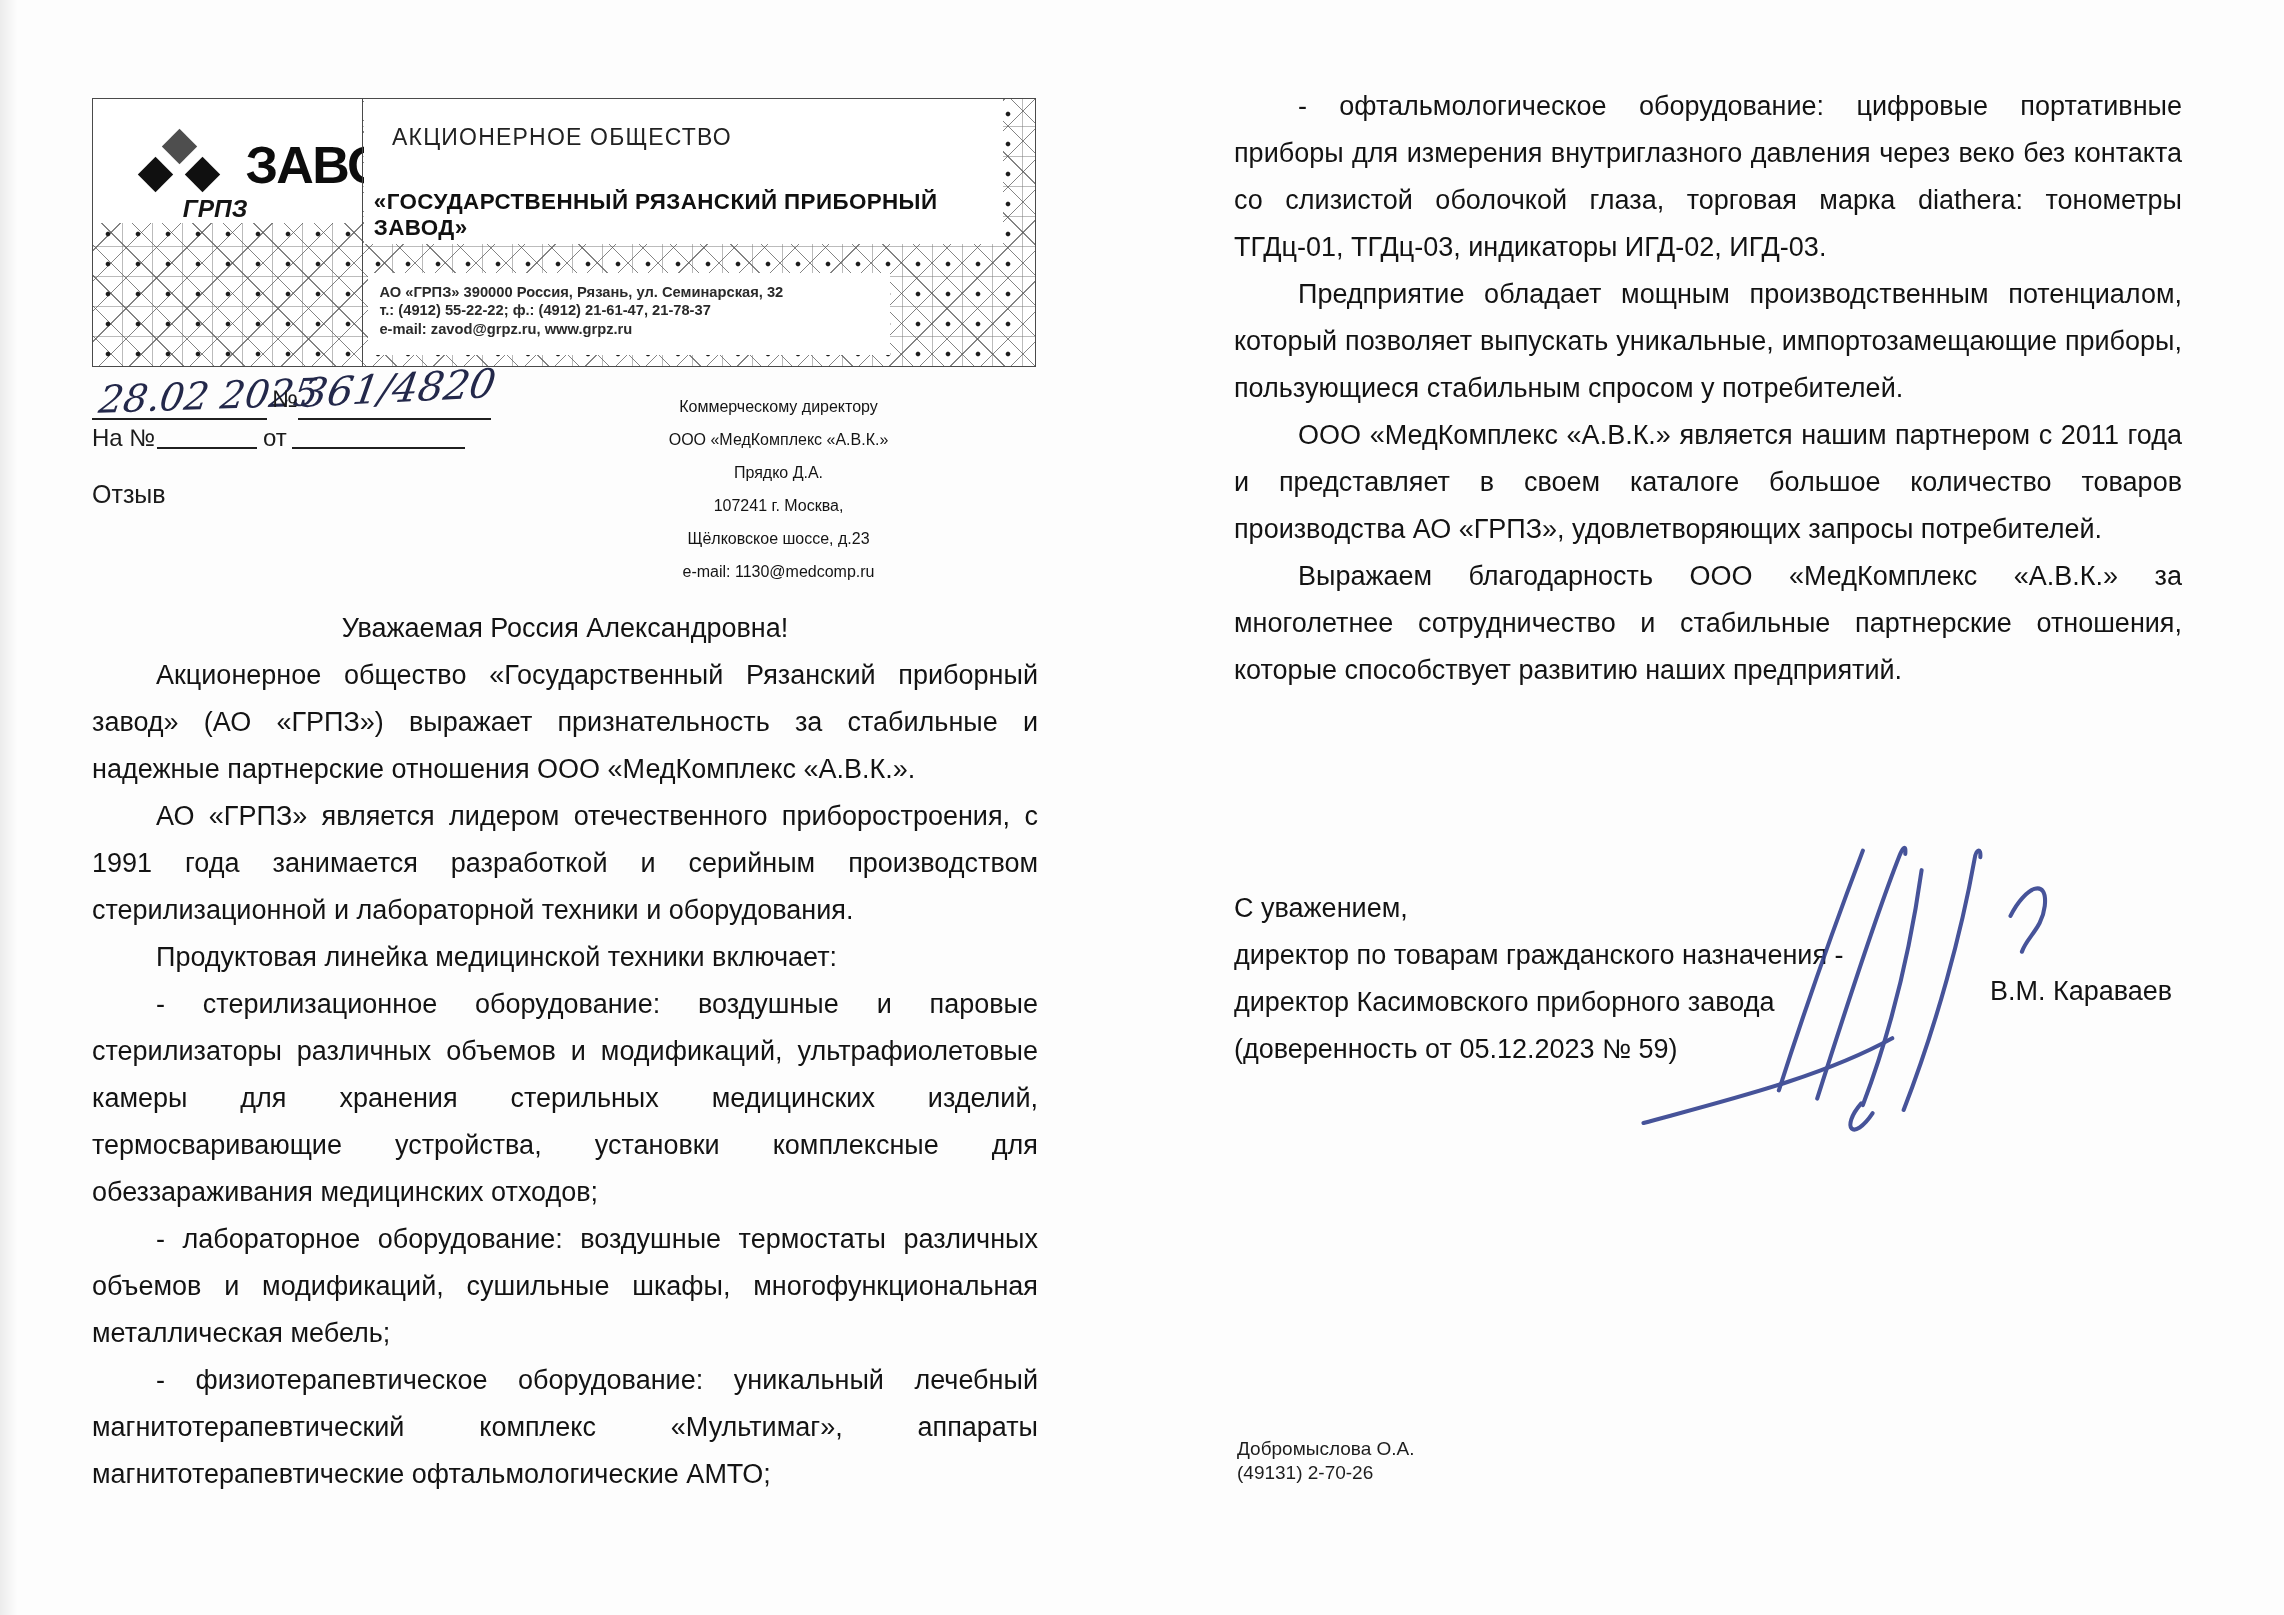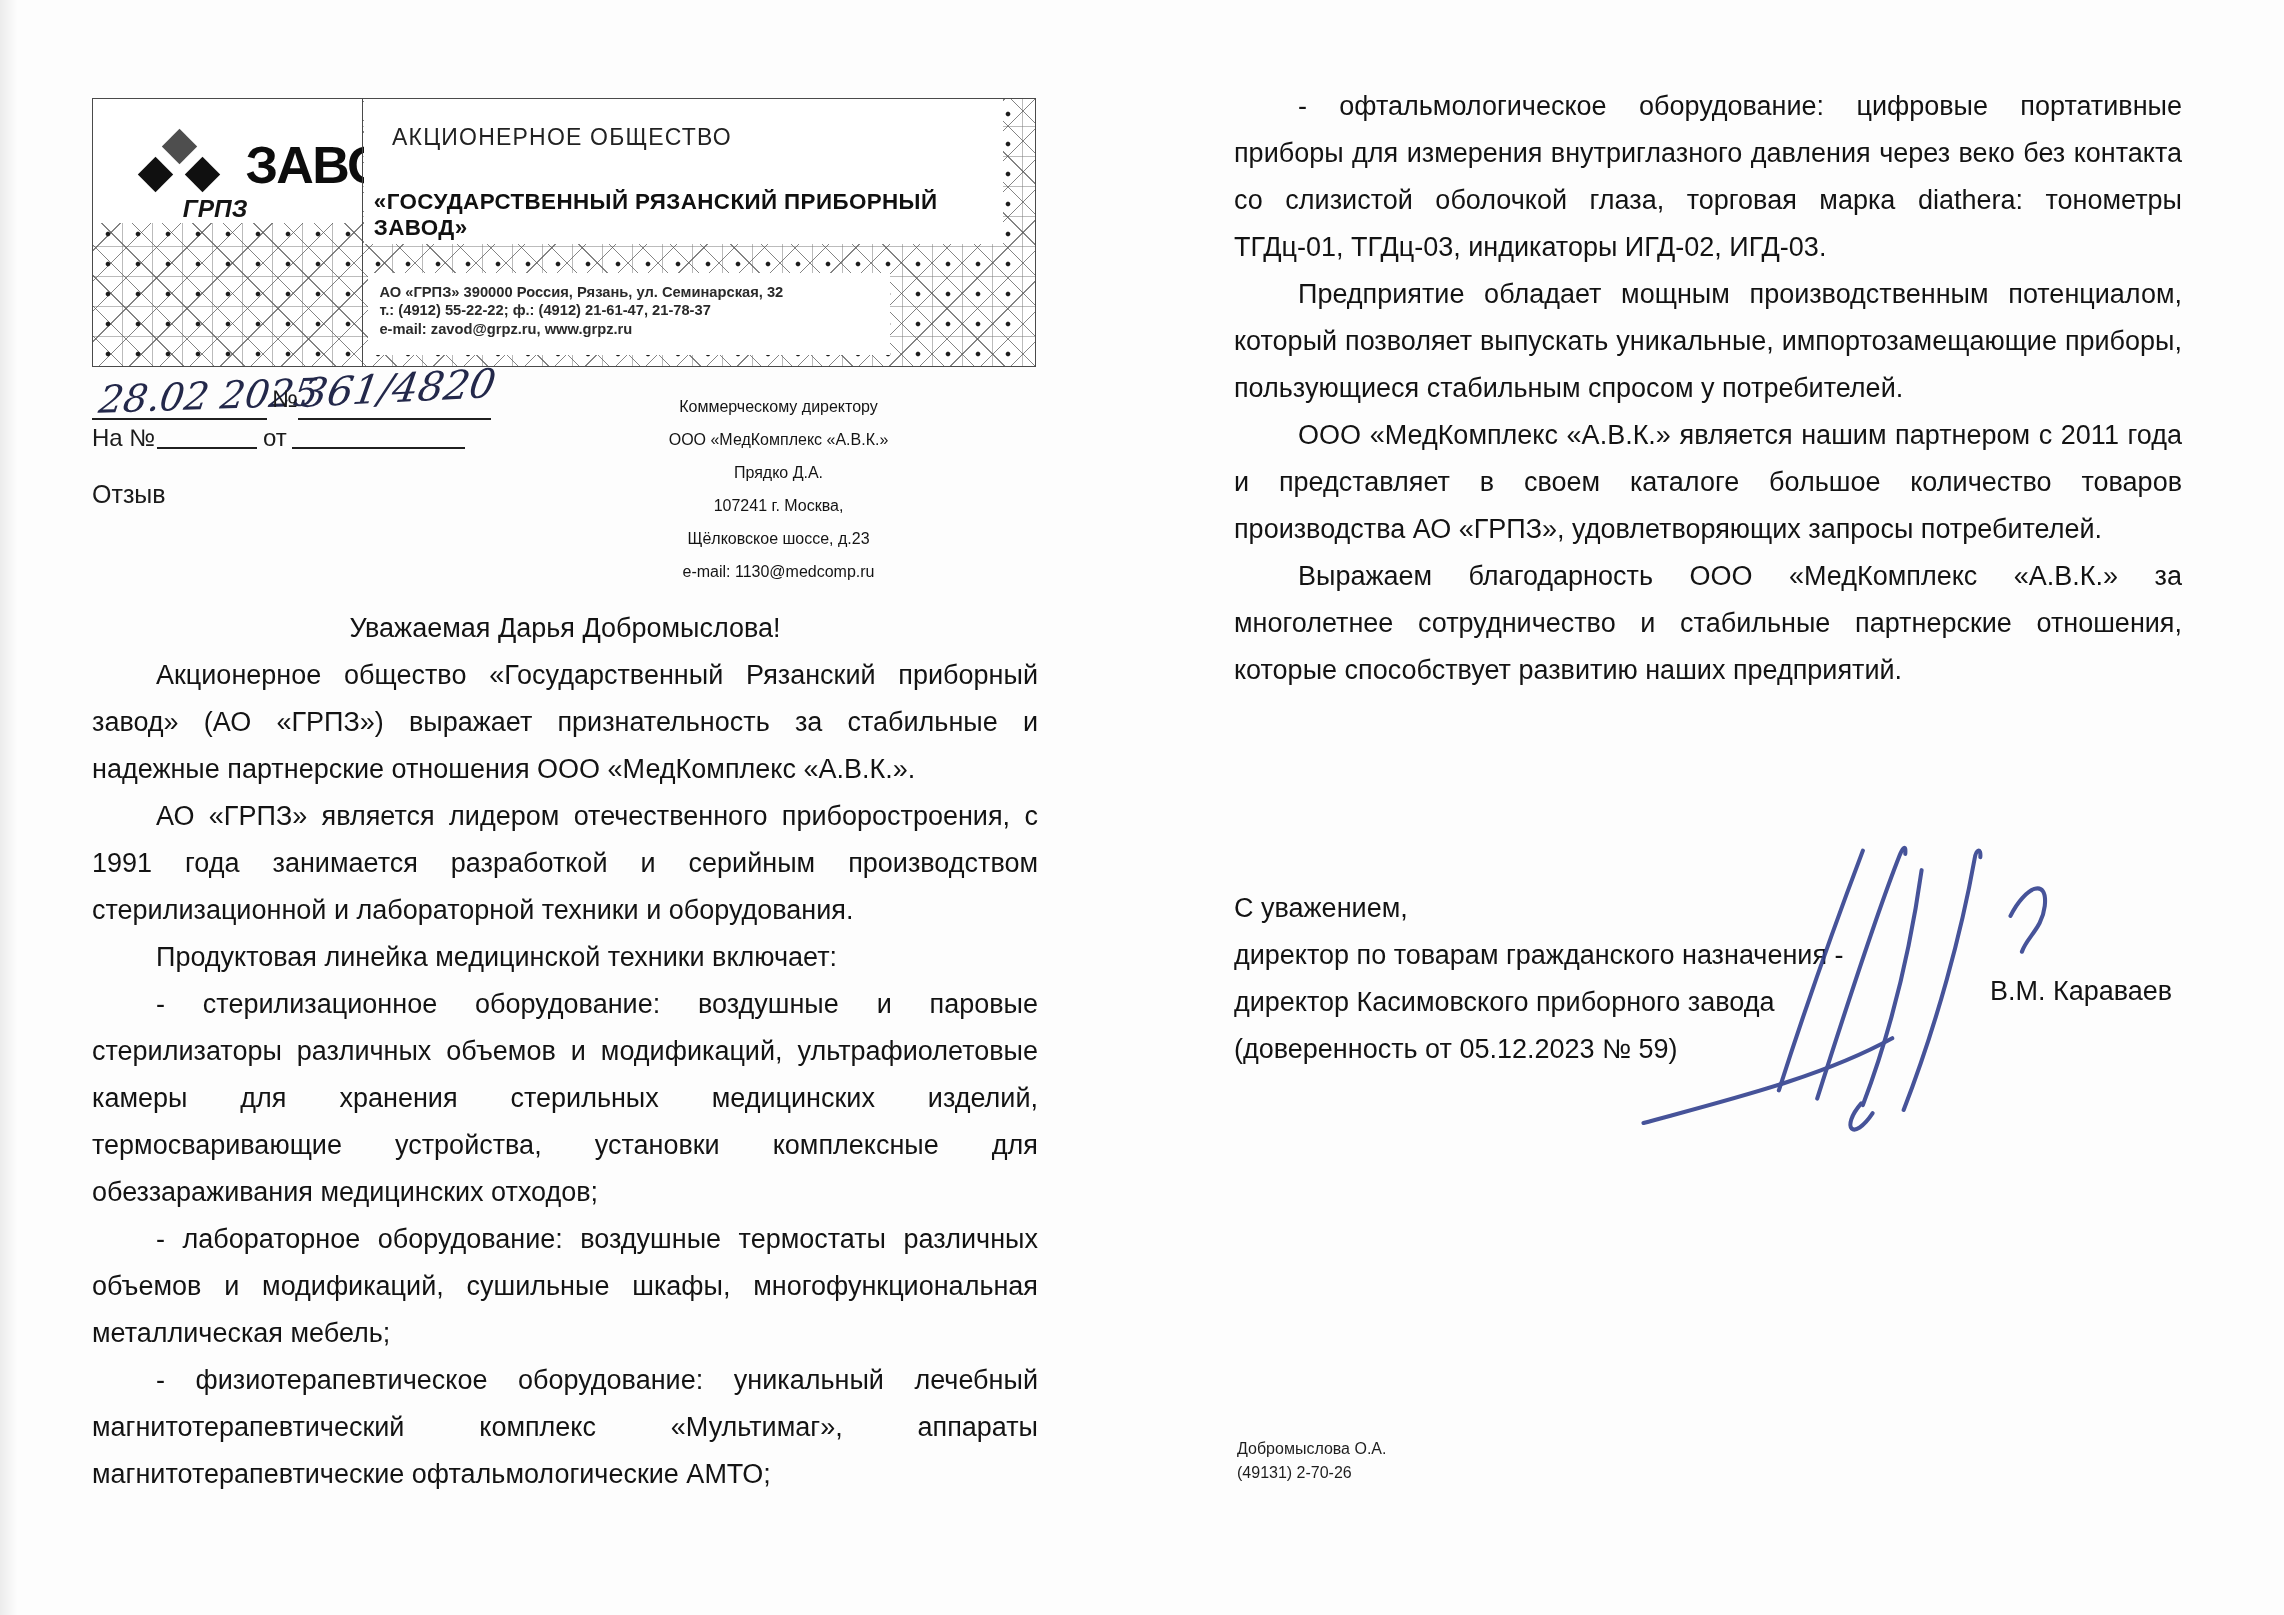--- a/index.html
+++ b/index.html
@@ -55,21 +55,21 @@
   .bodytext{font-size:27px;line-height:47px;color:#131313;text-align:justify;}
   .bodytext p{margin:0;text-indent:64px;}
   .bodytext .center{text-align:center;text-indent:0;}
   .body1{left:92px;top:605px;width:946px;}
   .body2{left:1234px;top:83px;width:948px;}
   
   .closing{left:1234px;top:885px;width:783px;font-size:27px;line-height:47px;color:#131313;}
   .signer{left:1990px;top:976px;font-size:27px;color:#131313;white-space:nowrap;}
   .sig-svg{left:1619px;top:795px;width:522px;height:351px;}
   
-  .footer{left:1237px;top:1437px;font-size:16px;line-height:24px;color:#1d1d1d;}
+  .footer{left:1237px;top:1437px;font-size:19px;line-height:24px;color:#1d1d1d;}
   .edge-shade{left:0;top:0;width:18px;height:100%;
     background:linear-gradient(90deg,rgba(0,0,0,.07),rgba(0,0,0,0));}
 </style>
 </head>
 <body>
 
 <div class="canvas">
   <div class="abs edge-shade"></div>
 
   <div class="abs lh-box">
@@ -112,21 +112,21 @@
   <div class="abs recipient">
     <div>Коммерческому директору</div>
     <div>ООО «МедКомплекс «А.В.К.»</div>
     <div>Прядко Д.А.</div>
     <div>107241 г. Москва,</div>
     <div>Щёлковское шоссе, д.23</div>
     <div>e-mail: 1130@medcomp.ru</div>
   </div>
 
   <div class="abs bodytext body1">
-    <p class="center">Уважаемая Дарья Добромыслова!</p>
+    <p class="center">Уважаемая Россия Александровна!</p>
     <p>Акционерное общество «Государственный Рязанский приборный завод» (АО «ГРПЗ») выражает признательность за стабильные и надежные партнерские отношения ООО «МедКомплекс «А.В.К.».</p>
     <p>АО «ГРПЗ» является лидером отечественного приборостроения, с 1991 года занимается разработкой и серийным производством стерилизационной и лабораторной техники и оборудования.</p>
     <p>Продуктовая линейка медицинской техники включает:</p>
     <p>- стерилизационное оборудование: воздушные и паровые стерилизаторы различных объемов и модификаций, ультрафиолетовые камеры для хранения стерильных медицинских изделий, термосваривающие устройства, установки комплексные для обеззараживания медицинских отходов;</p>
     <p>- лабораторное оборудование: воздушные термостаты различных объемов и модификаций, сушильные шкафы, многофункциональная металлическая мебель;</p>
     <p>- физиотерапевтическое оборудование: уникальный лечебный магнитотерапевтический комплекс «Мультимаг», аппараты магнитотерапевтические офтальмологические АМТО;</p>
   </div>
 
   <div class="abs bodytext body2">
     <p>- офтальмологическое оборудование: цифровые портативные приборы для измерения внутриглазного давления через веко без контакта со слизистой оболочкой глаза, торговая марка diathera: тонометры ТГДц-01, ТГДц-03, индикаторы ИГД-02, ИГД-03.</p>

